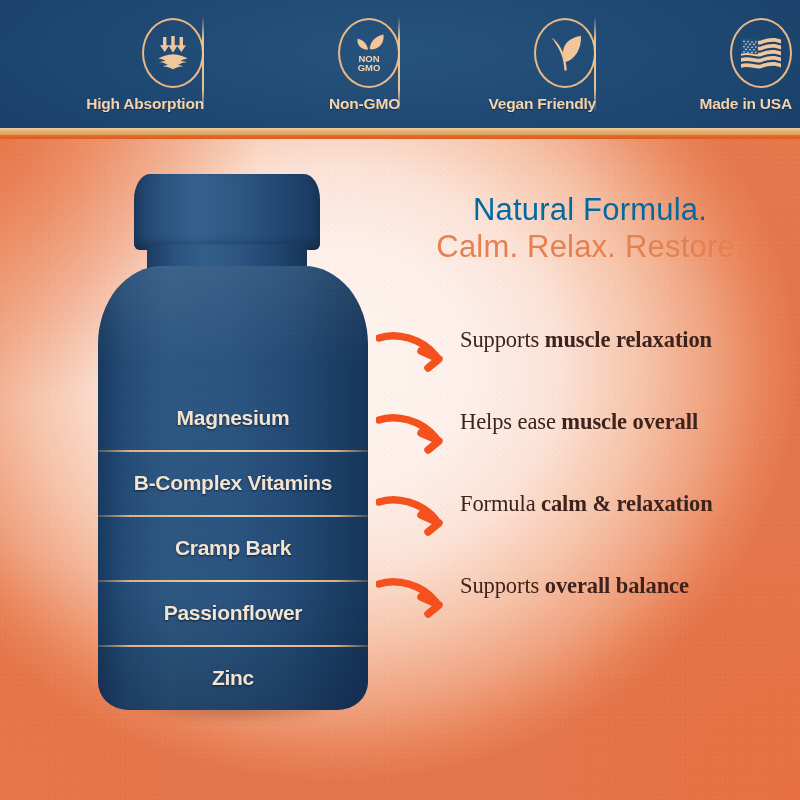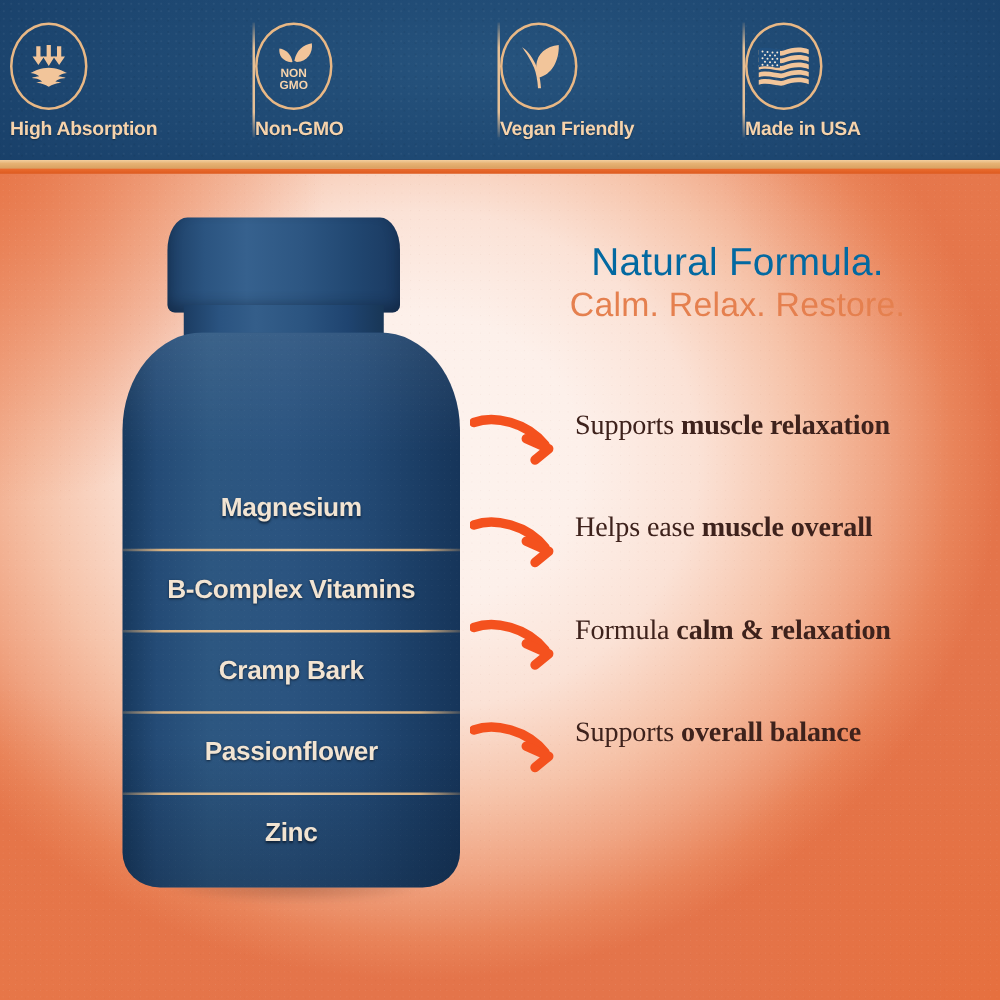--- a/index.html
+++ b/index.html
@@ -82,21 +82,21 @@
     justify-content: space-around;
     padding: 0 8px;
     box-sizing: border-box;
   }
   .badge {
     position: relative;
     flex: 1 1 0;
     height: 108px;
     display: flex;
     flex-direction: column;
-    align-items: flex-start;
+    align-items: flex-end;
     justify-content: flex-start;
     padding-top: 8px;
     box-sizing: border-box;
   }
   .badge + .badge::before {
     content: "";
     position: absolute;
     left: -2px;
     top: 8px;
     width: 2px;
@@ -203,21 +203,21 @@
     opacity: 0.30;
     background-image:
       radial-gradient(rgba(255,255,255,0.16) 0.6px, rgba(0,0,0,0) 0.7px),
       radial-gradient(rgba(0,0,0,0.25) 0.5px, rgba(0,0,0,0) 0.6px);
     background-size: 5px 5px, 8px 8px;
     background-position: 0 0, 3px 2px;
   }
   .ingredients {
     position: absolute;
     left: 0;
-    top: 108px;
+    top: 119px;
     width: 270px;
   }
   .ing-row {
     position: relative;
     height: 65px;
     display: flex;
     align-items: center;
     justify-content: center;
   }
   .ing-row + .ing-row::before {
@@ -249,21 +249,21 @@
     width: 404px;
     text-align: center;
   }
   .headline-1 {
     font-size: 31px;
     color: #0369a1;
     letter-spacing: 0.2px;
     line-height: 1.18;
   }
   .headline-2 {
-    font-size: 27px;
+    font-size: 31px;
     color: #e5804f;
     letter-spacing: 0.2px;
     line-height: 1.18;
   }
 
   .benefits {
     position: absolute;
     left: 376px;
     top: 326px;
     width: 418px;

